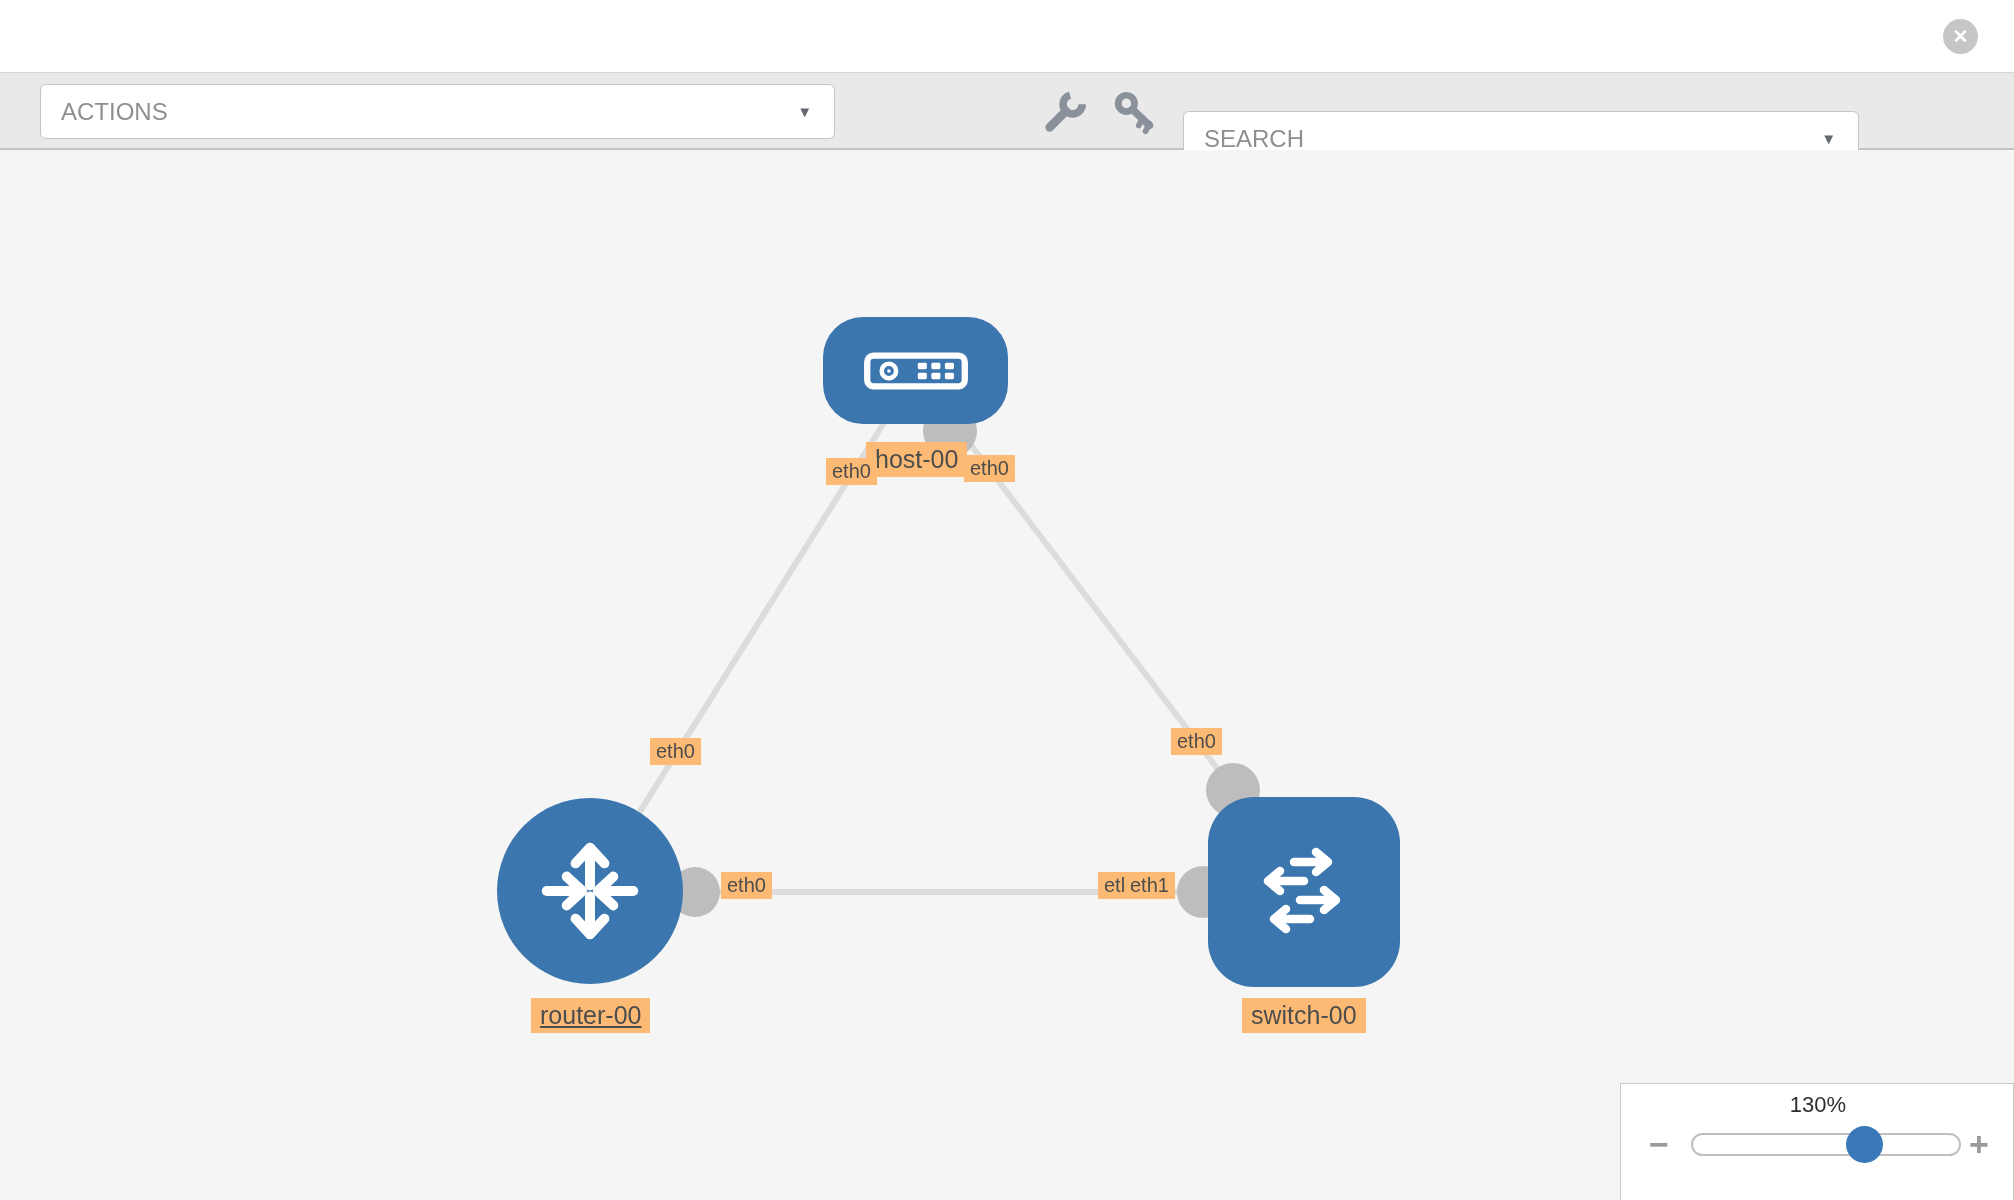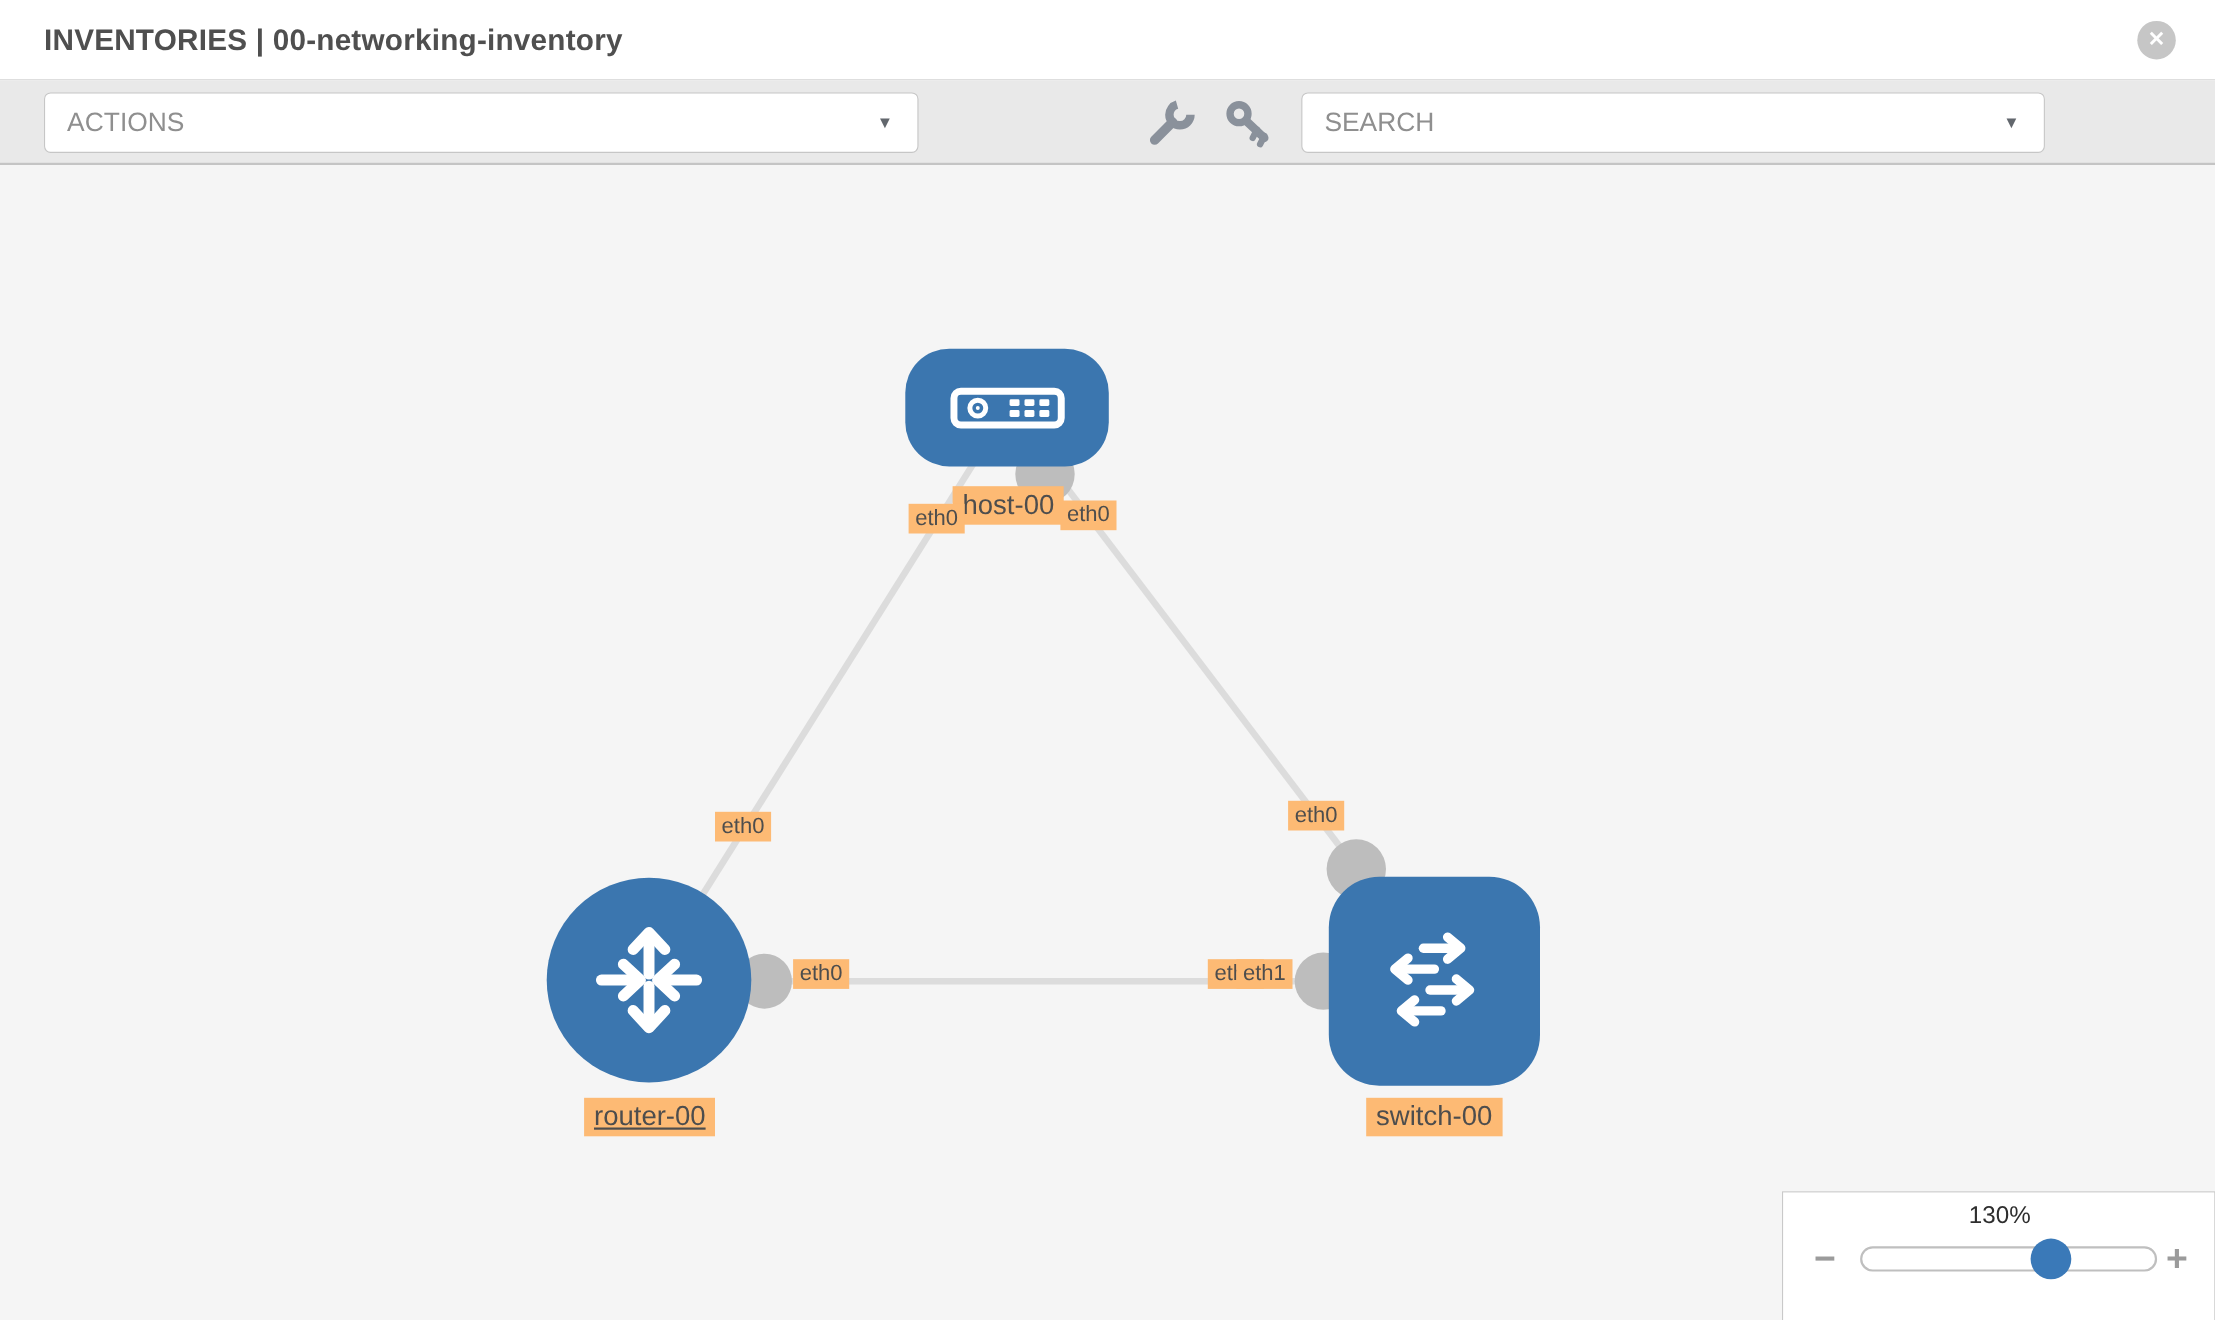--- a/index.html
+++ b/index.html
@@ -18,21 +18,21 @@
   
   .toolbar { position:relative; width:100%; height:77px; background:#e9e9e9;
              border-bottom:2px solid #c4c4c4; }
   .select-box { position:absolute; top:11px; height:55px; background:#fff;
                 border:1px solid #c6c6c6; border-radius:6px; cursor:pointer; }
   .select-box .sel-label { position:absolute; left:20px; top:0; line-height:53px;
                            font-size:24px; color:#8f8f8f; }
   .select-box .caret { position:absolute; right:22px; top:0; line-height:53px;
                        font-size:15px; color:#62676d; }
   .actions-box { left:40px; width:795px; }
-  .search-box  { left:1183px; width:676px; }
+  .search-box  { left:1183px; width:676px;margin-top:27px; }
   .tool-icon { position:absolute; top:16px; width:46px; height:46px; cursor:pointer; }
   .wrench-pos { left:1042px; }
   .key-pos    { left:1112px; }
 
   
   .canvas { position:relative; width:2014px; height:1050px; background:#f5f5f5; }
   .links-layer { position:absolute; left:0; top:0; }
 
   .node { position:absolute; background:#3b76af; display:flex;
           align-items:center; justify-content:center; cursor:pointer; }
@@ -55,21 +55,20 @@
   .zoom-plus  { left:348px; }
   .zoom-track { position:absolute; left:70px; top:49px; width:270px; height:23px;
                 background:#fff; border:2px solid #bfbfbf; border-radius:12px; cursor:pointer; }
   .zoom-thumb { position:absolute; left:225px; top:42px; width:37px; height:37px;
                 border-radius:50%; background:#3a79b8; cursor:pointer; }
 </style>
 </head>
 <body>
 
 <div class="header">
-  <div class="header-title">INVENTORIES | 00-networking-inventory</div>
   <div class="close-btn">✕</div>
 </div>
 
 <div class="toolbar">
   <div class="select-box actions-box">
     <span class="sel-label">ACTIONS</span>
     <span class="caret">▼</span>
   </div>
 
   <svg class="tool-icon wrench-pos" viewBox="0 0 48 48">

